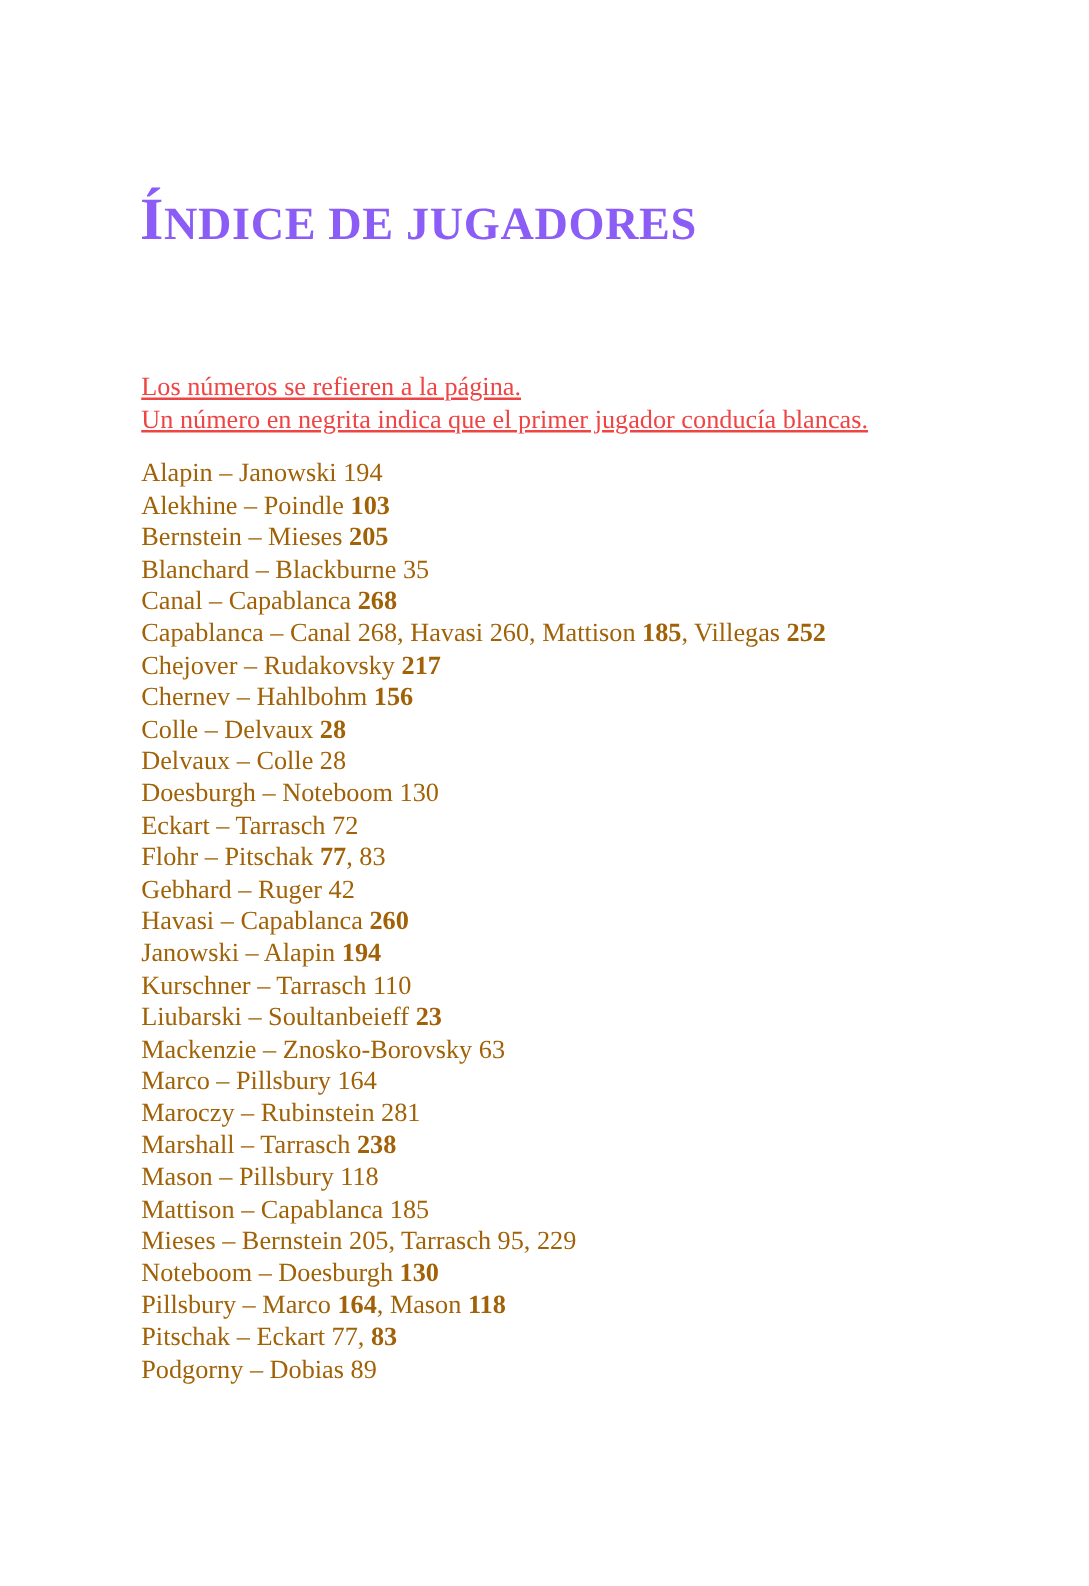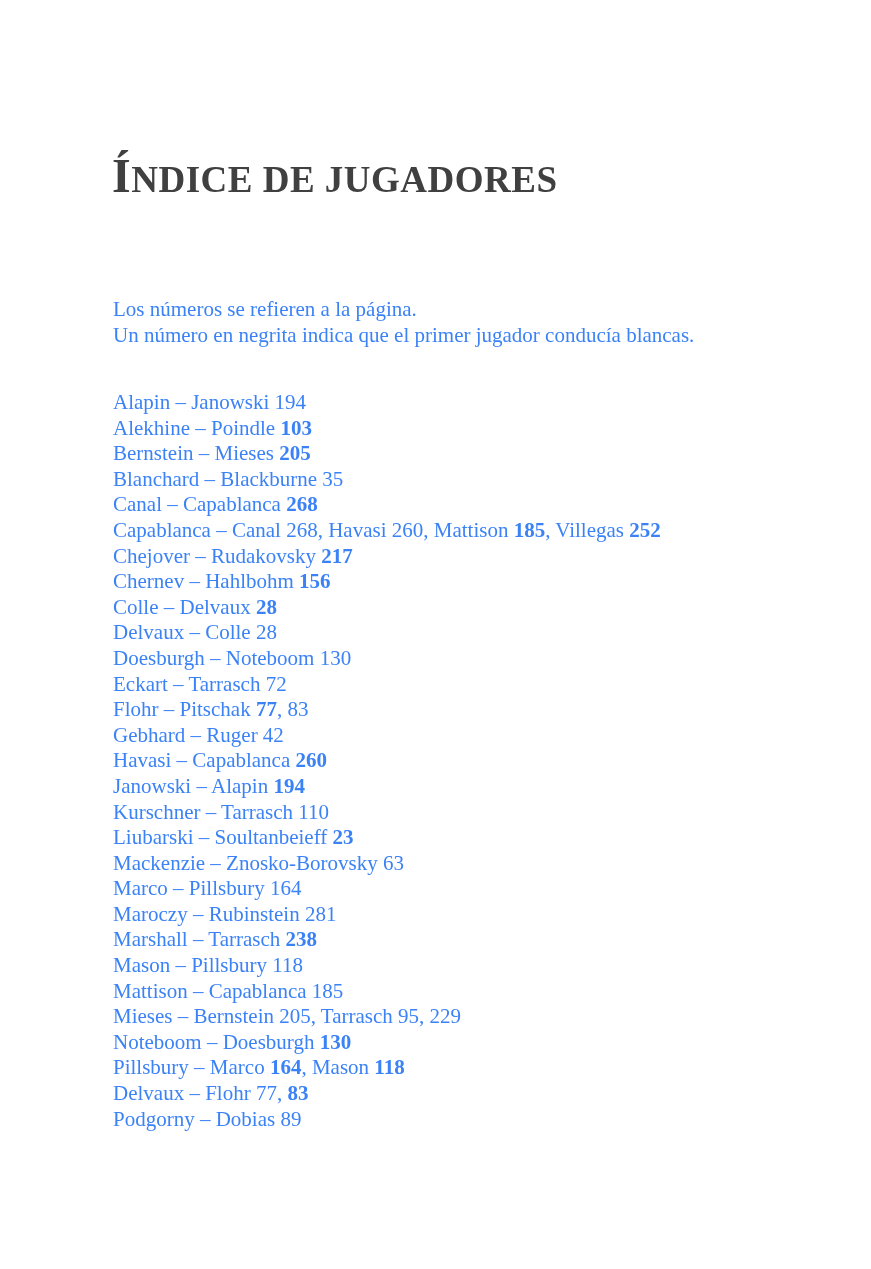--- a/index.html
+++ b/index.html
@@ -18,47 +18,48 @@
   }
   .title {
     position: absolute;
     left: 112px;
     top: 147px;
     margin: 0;
     font-size: 37px;
     font-weight: 700;
     letter-spacing: 0.5px;
     line-height: 1.2;
-    color: #404040;
+    color: #8b5cf6;
     white-space: nowrap;
   }
   .title::first-letter {
     font-size: 48px;
   }
   .intro {
     position: absolute;
     left: 113px;
     top: 297px;
     margin: 0;
     font-size: 21px;
     line-height: 25.5px;
-    color: #3b82f6;
+    color: #ef4444;
+    text-decoration: underline;
   }
   .intro p {
     margin: 0;
     white-space: nowrap;
   }
   .entries {
     position: absolute;
     left: 113px;
-    top: 390px;
+    top: 366px;
     margin: 0;
     font-size: 21px;
     line-height: 25.6px;
-    color: #3b82f6;
+    color: #a16207;
   }
   .entry {
     white-space: nowrap;
   }
   .entry .bold {
     font-weight: 700;
   }
 </style>
 </head>
 <body>
@@ -93,17 +94,17 @@
       <div class="entry"><span>Liubarski – Soultanbeieff </span><span class="bold">23</span></div>
       <div class="entry"><span>Mackenzie – Znosko-Borovsky 63</span></div>
       <div class="entry"><span>Marco – Pillsbury 164</span></div>
       <div class="entry"><span>Maroczy – Rubinstein 281</span></div>
       <div class="entry"><span>Marshall – Tarrasch </span><span class="bold">238</span></div>
       <div class="entry"><span>Mason – Pillsbury 118</span></div>
       <div class="entry"><span>Mattison – Capablanca 185</span></div>
       <div class="entry"><span>Mieses – Bernstein 205, Tarrasch 95, 229</span></div>
       <div class="entry"><span>Noteboom – Doesburgh </span><span class="bold">130</span></div>
       <div class="entry"><span>Pillsbury – Marco </span><span class="bold">164</span><span>, Mason </span><span class="bold">118</span></div>
-      <div class="entry"><span>Delvaux – Flohr 77, </span><span class="bold">83</span></div>
+      <div class="entry"><span>Pitschak – Eckart 77, </span><span class="bold">83</span></div>
       <div class="entry"><span>Podgorny – Dobias 89</span></div>
     </div>
 
 </div>
 
 </body></html>

